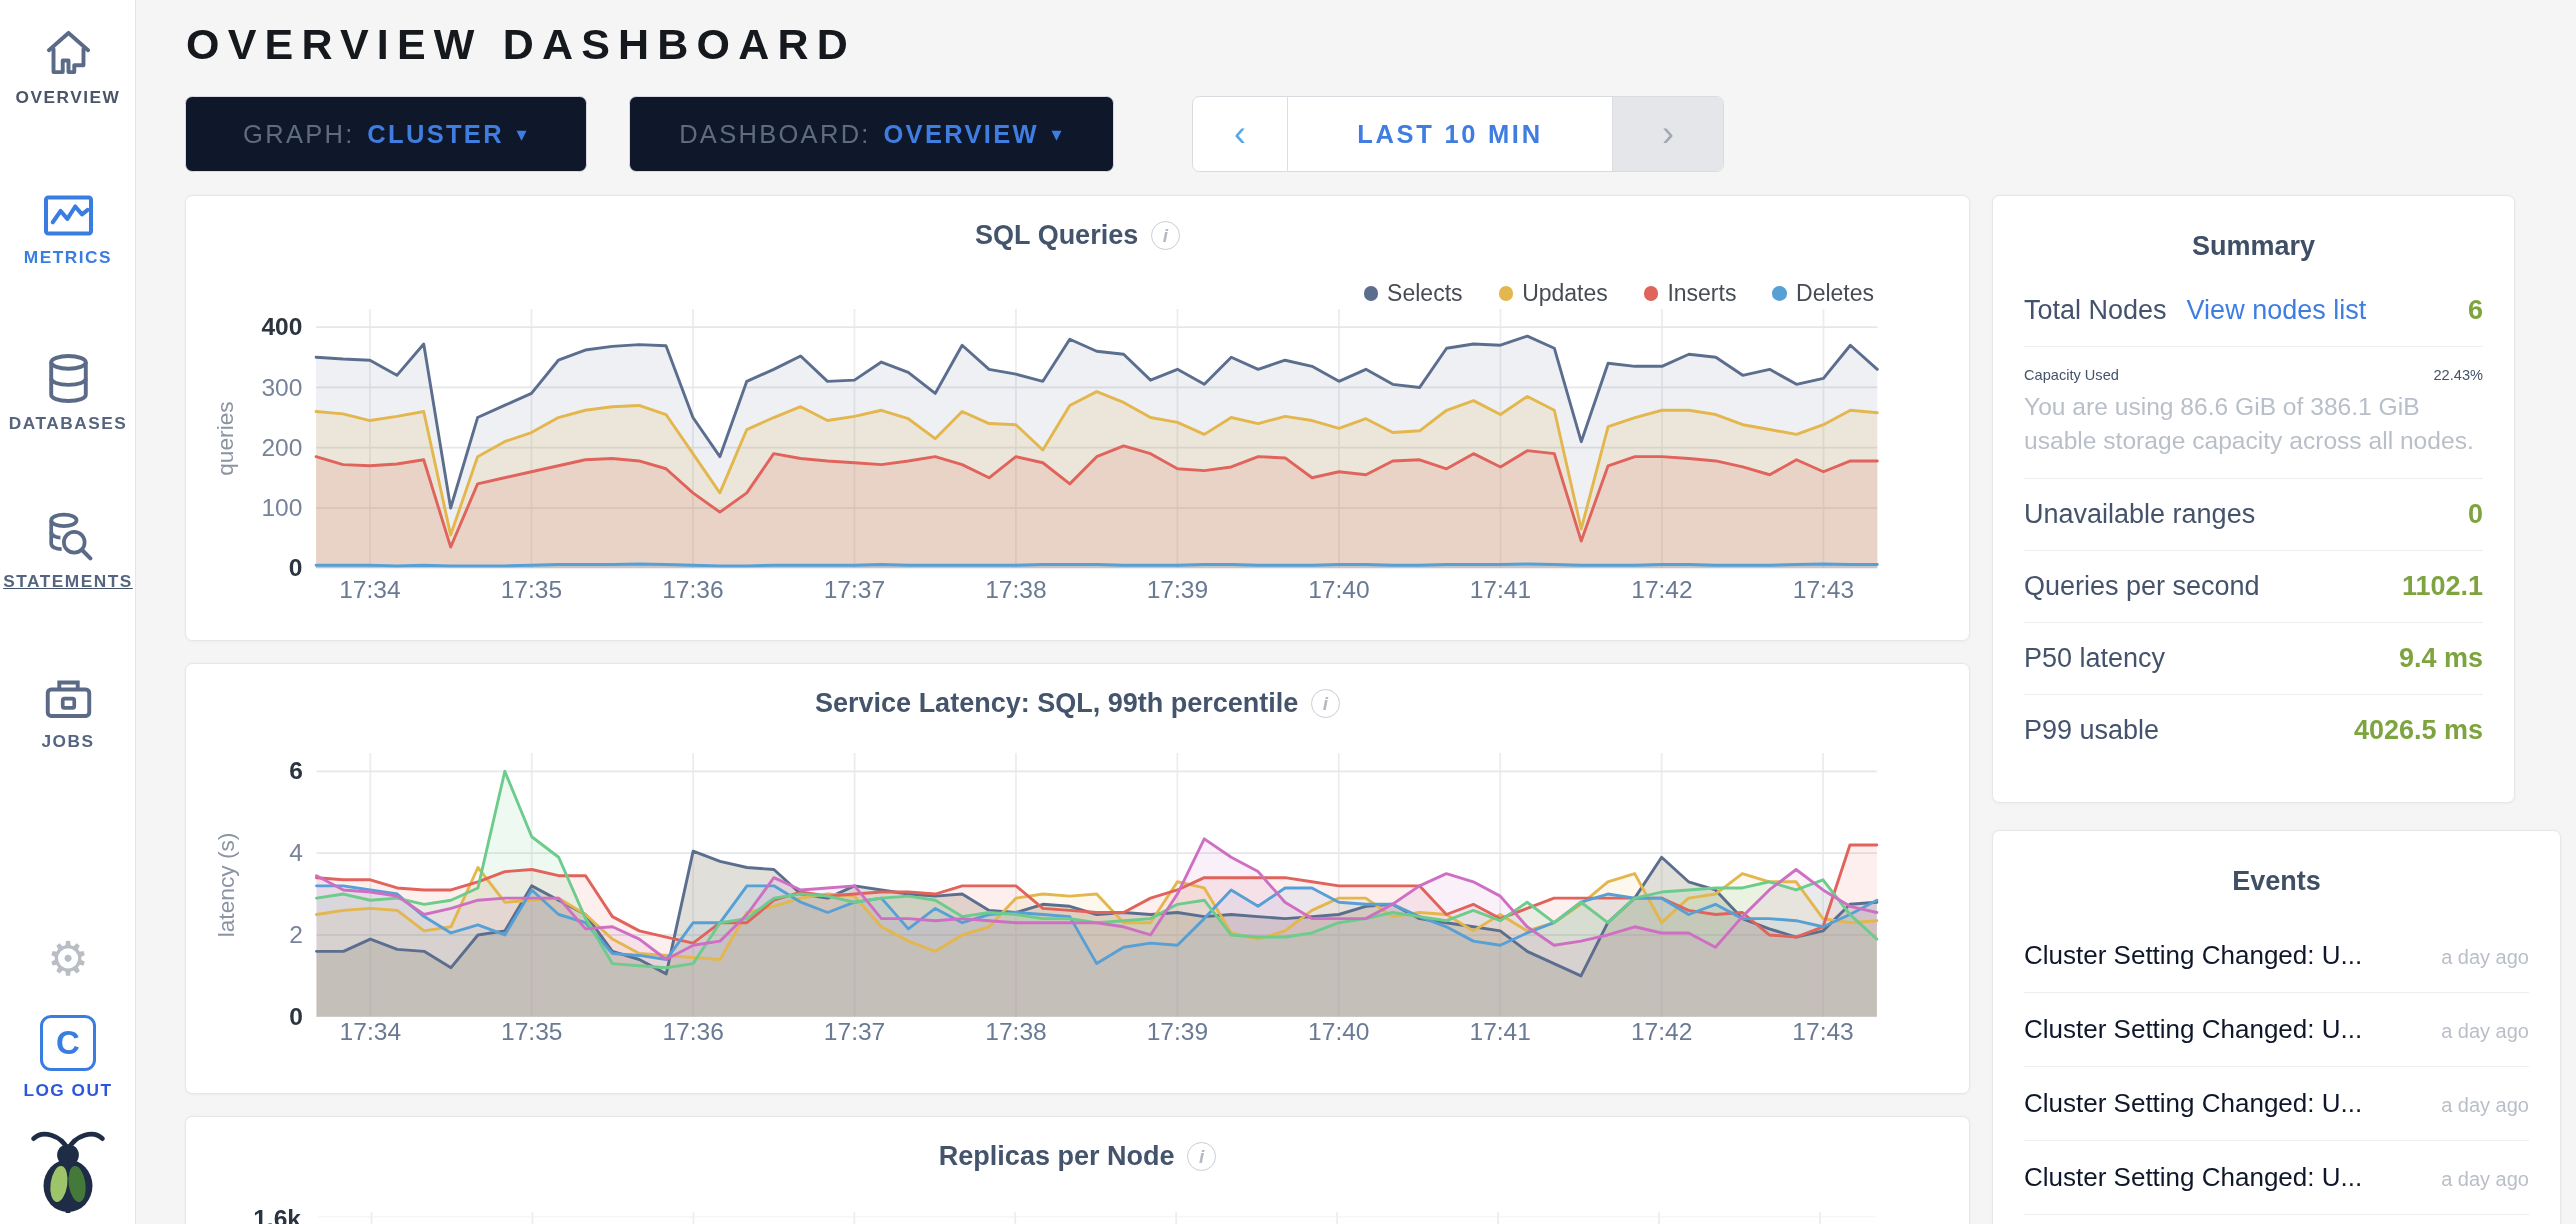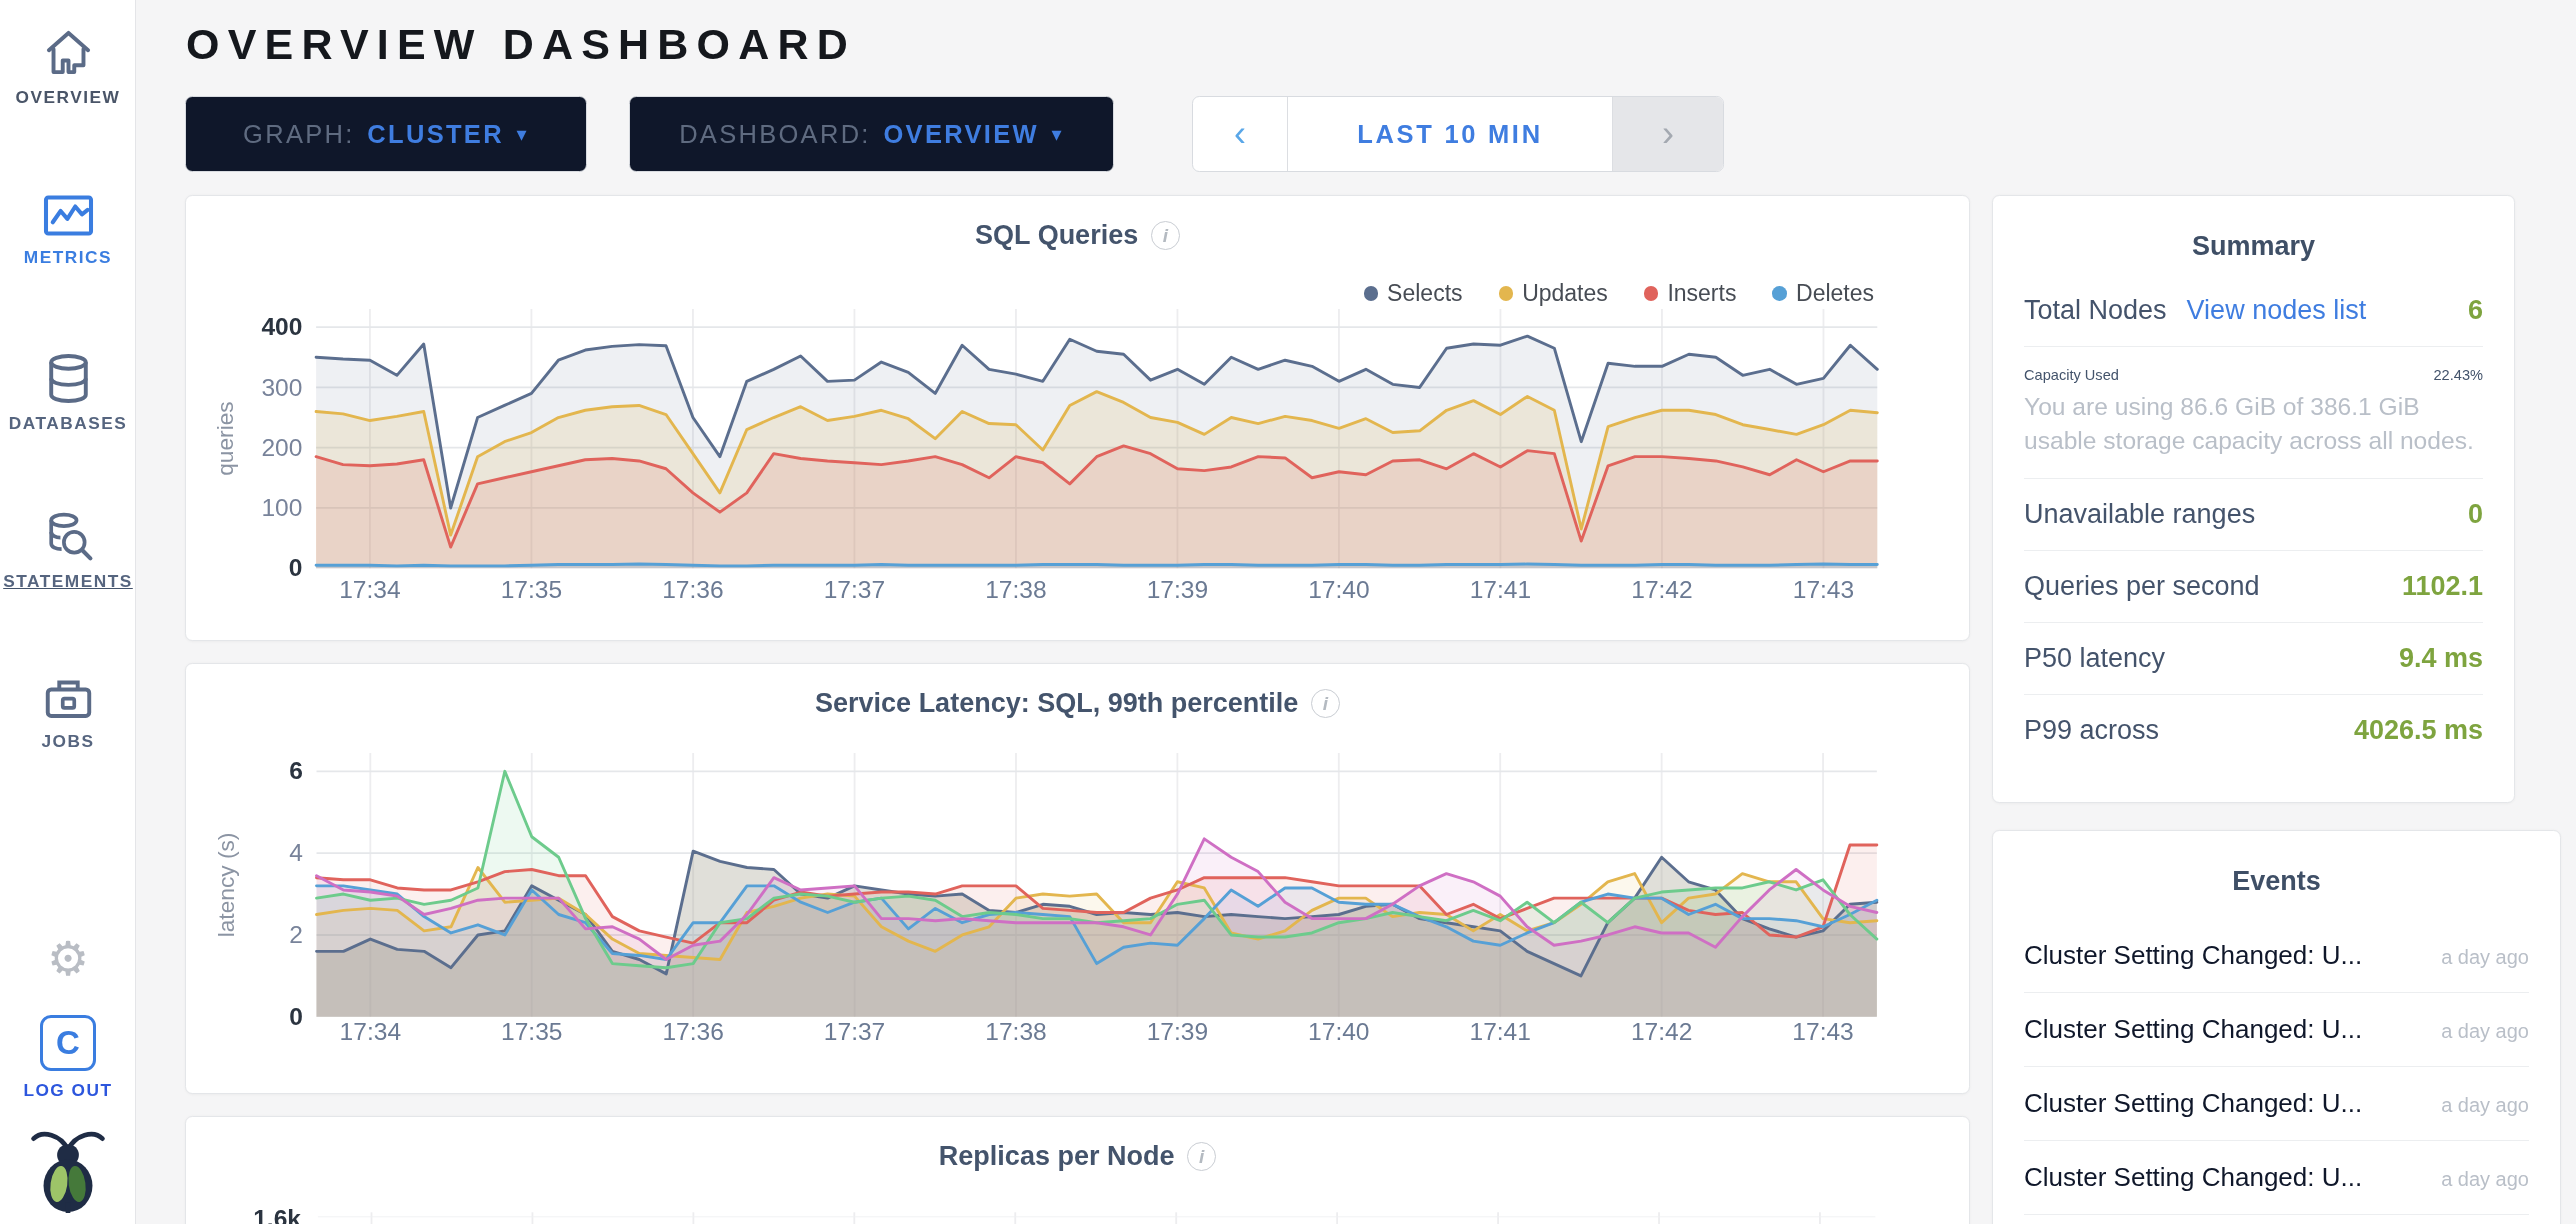--- a/index.html
+++ b/index.html
@@ -346,21 +346,21 @@
     </div>
     <div class="srow">
       <span class="slabel">Queries per second</span>
       <span class="sval">1102.1</span>
     </div>
     <div class="srow">
       <span class="slabel">P50 latency</span>
       <span class="sval">9.4 ms</span>
     </div>
     <div class="srow">
-      <span class="slabel">P99 across</span>
+      <span class="slabel">P99 usable</span>
       <span class="sval">4026.5 ms</span>
     </div>
   </div>
 </div>
 
 <div class="card" style="left:1992px; top:830px; width:569px; height:564px;">
   <div class="side-title">Events</div>
   <div class="scard-body" id="events-list">
       <div class="erow">
         <span class="etext">Cluster Setting Changed: U...</span>

